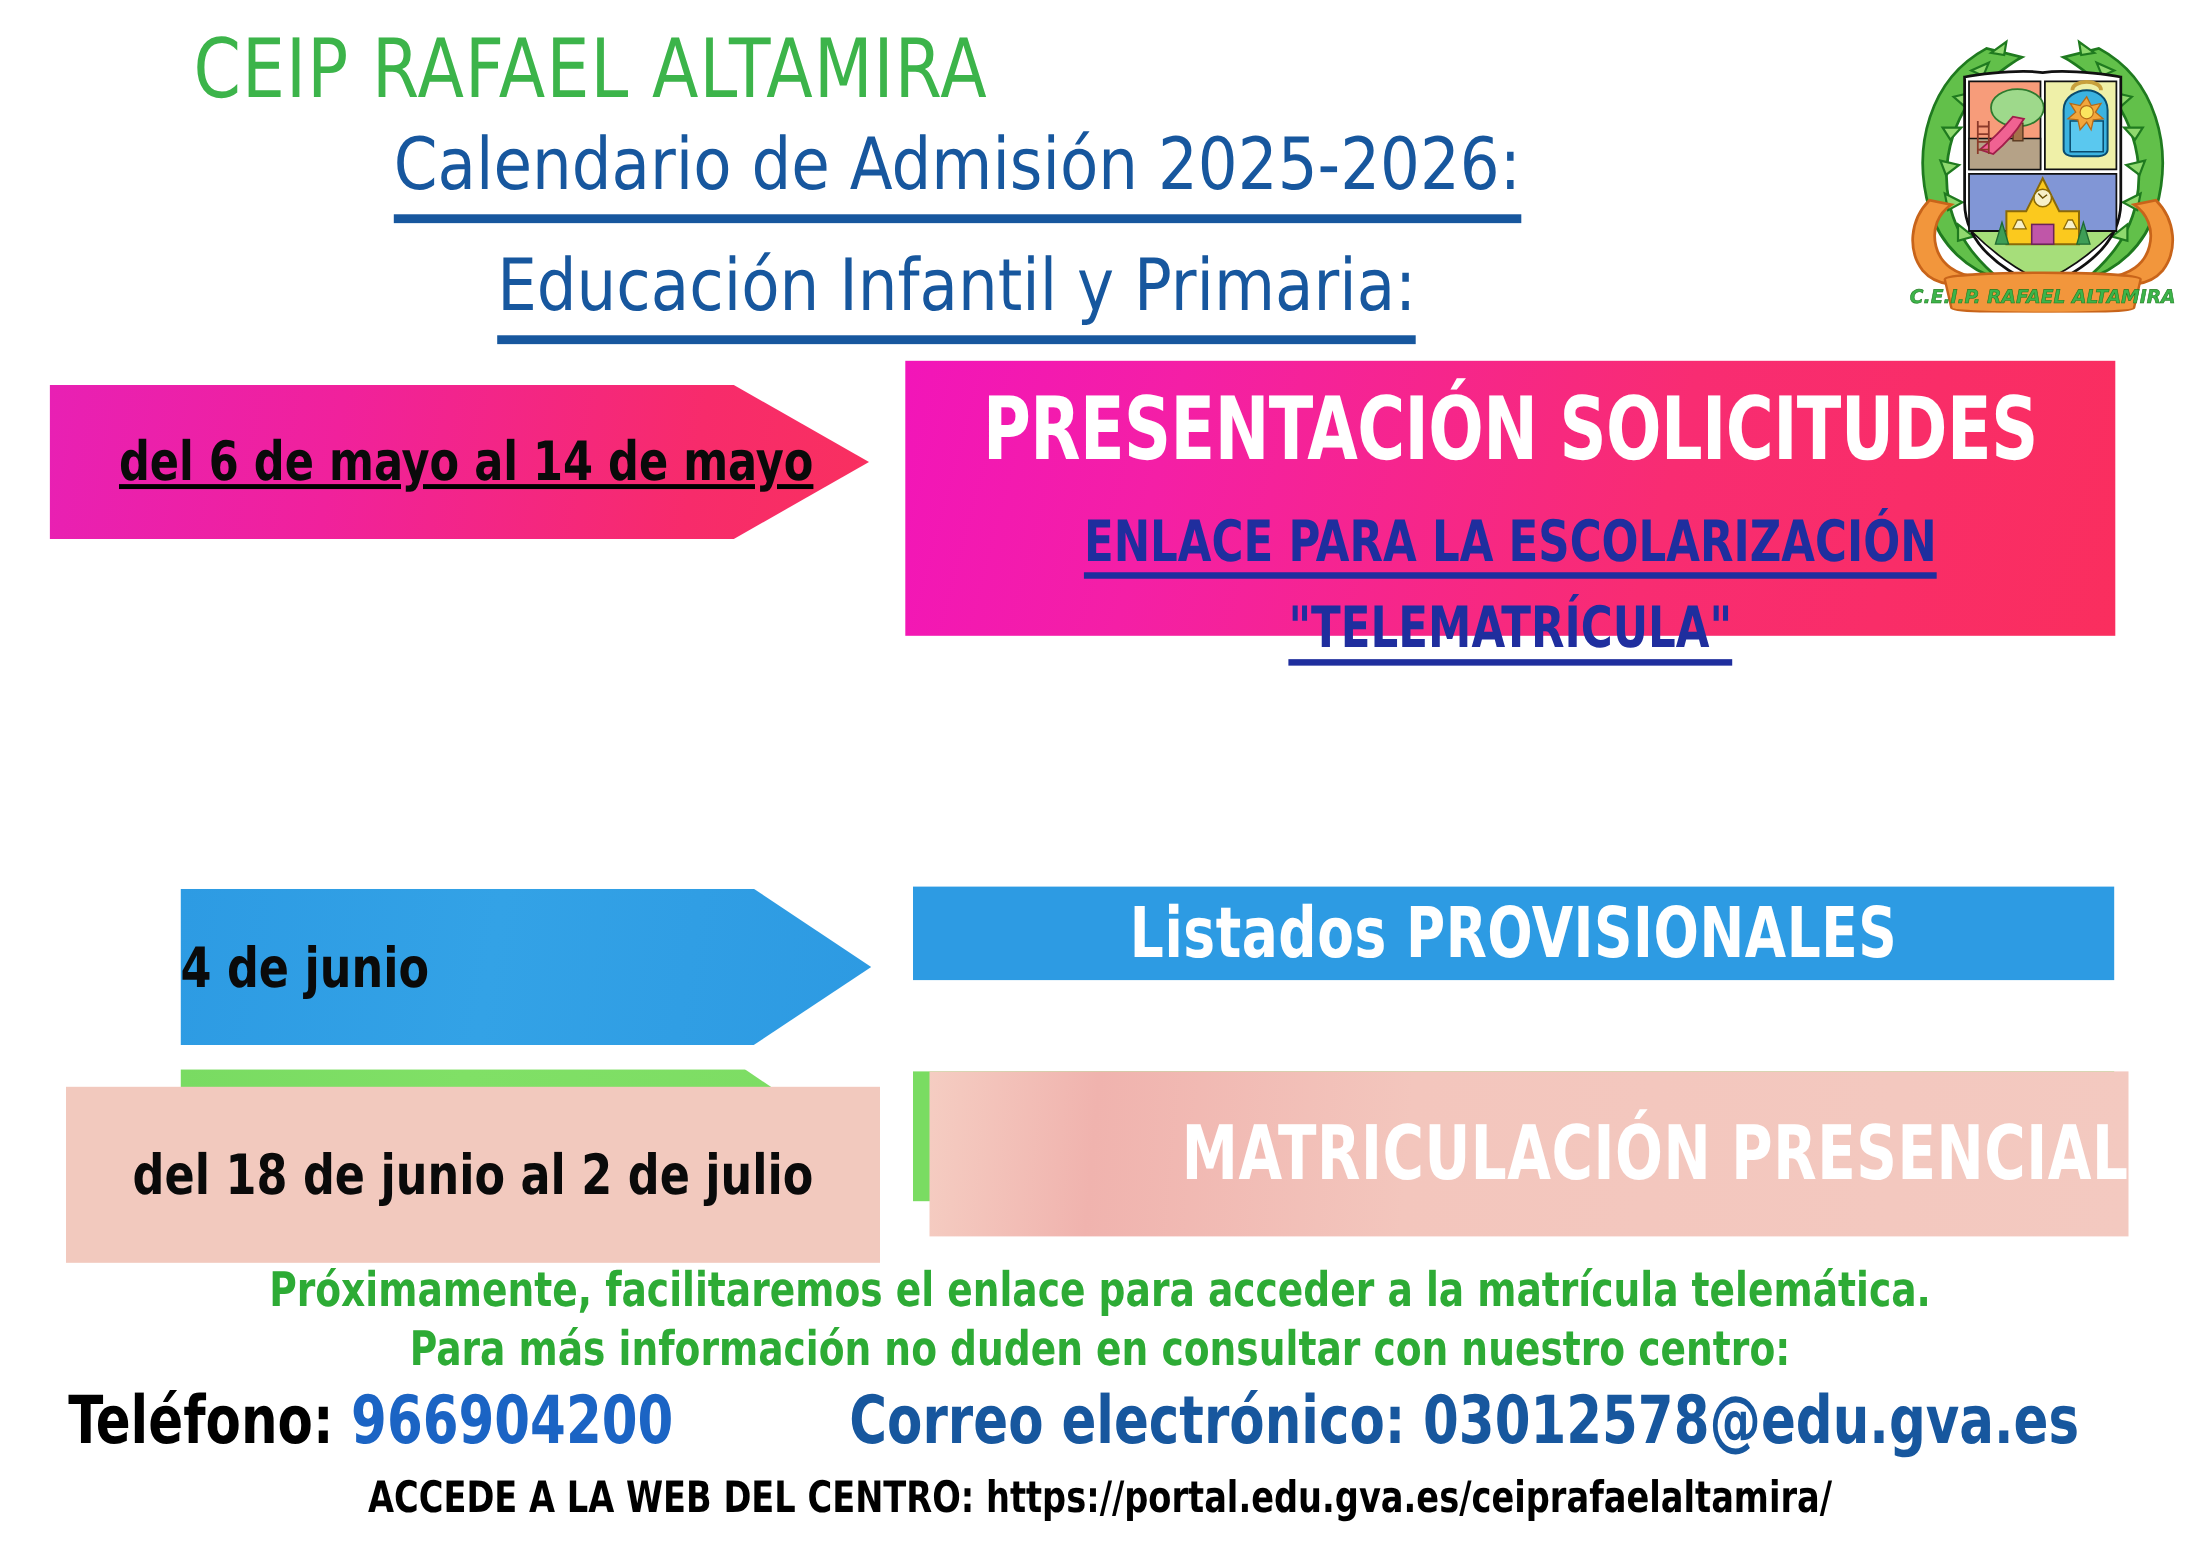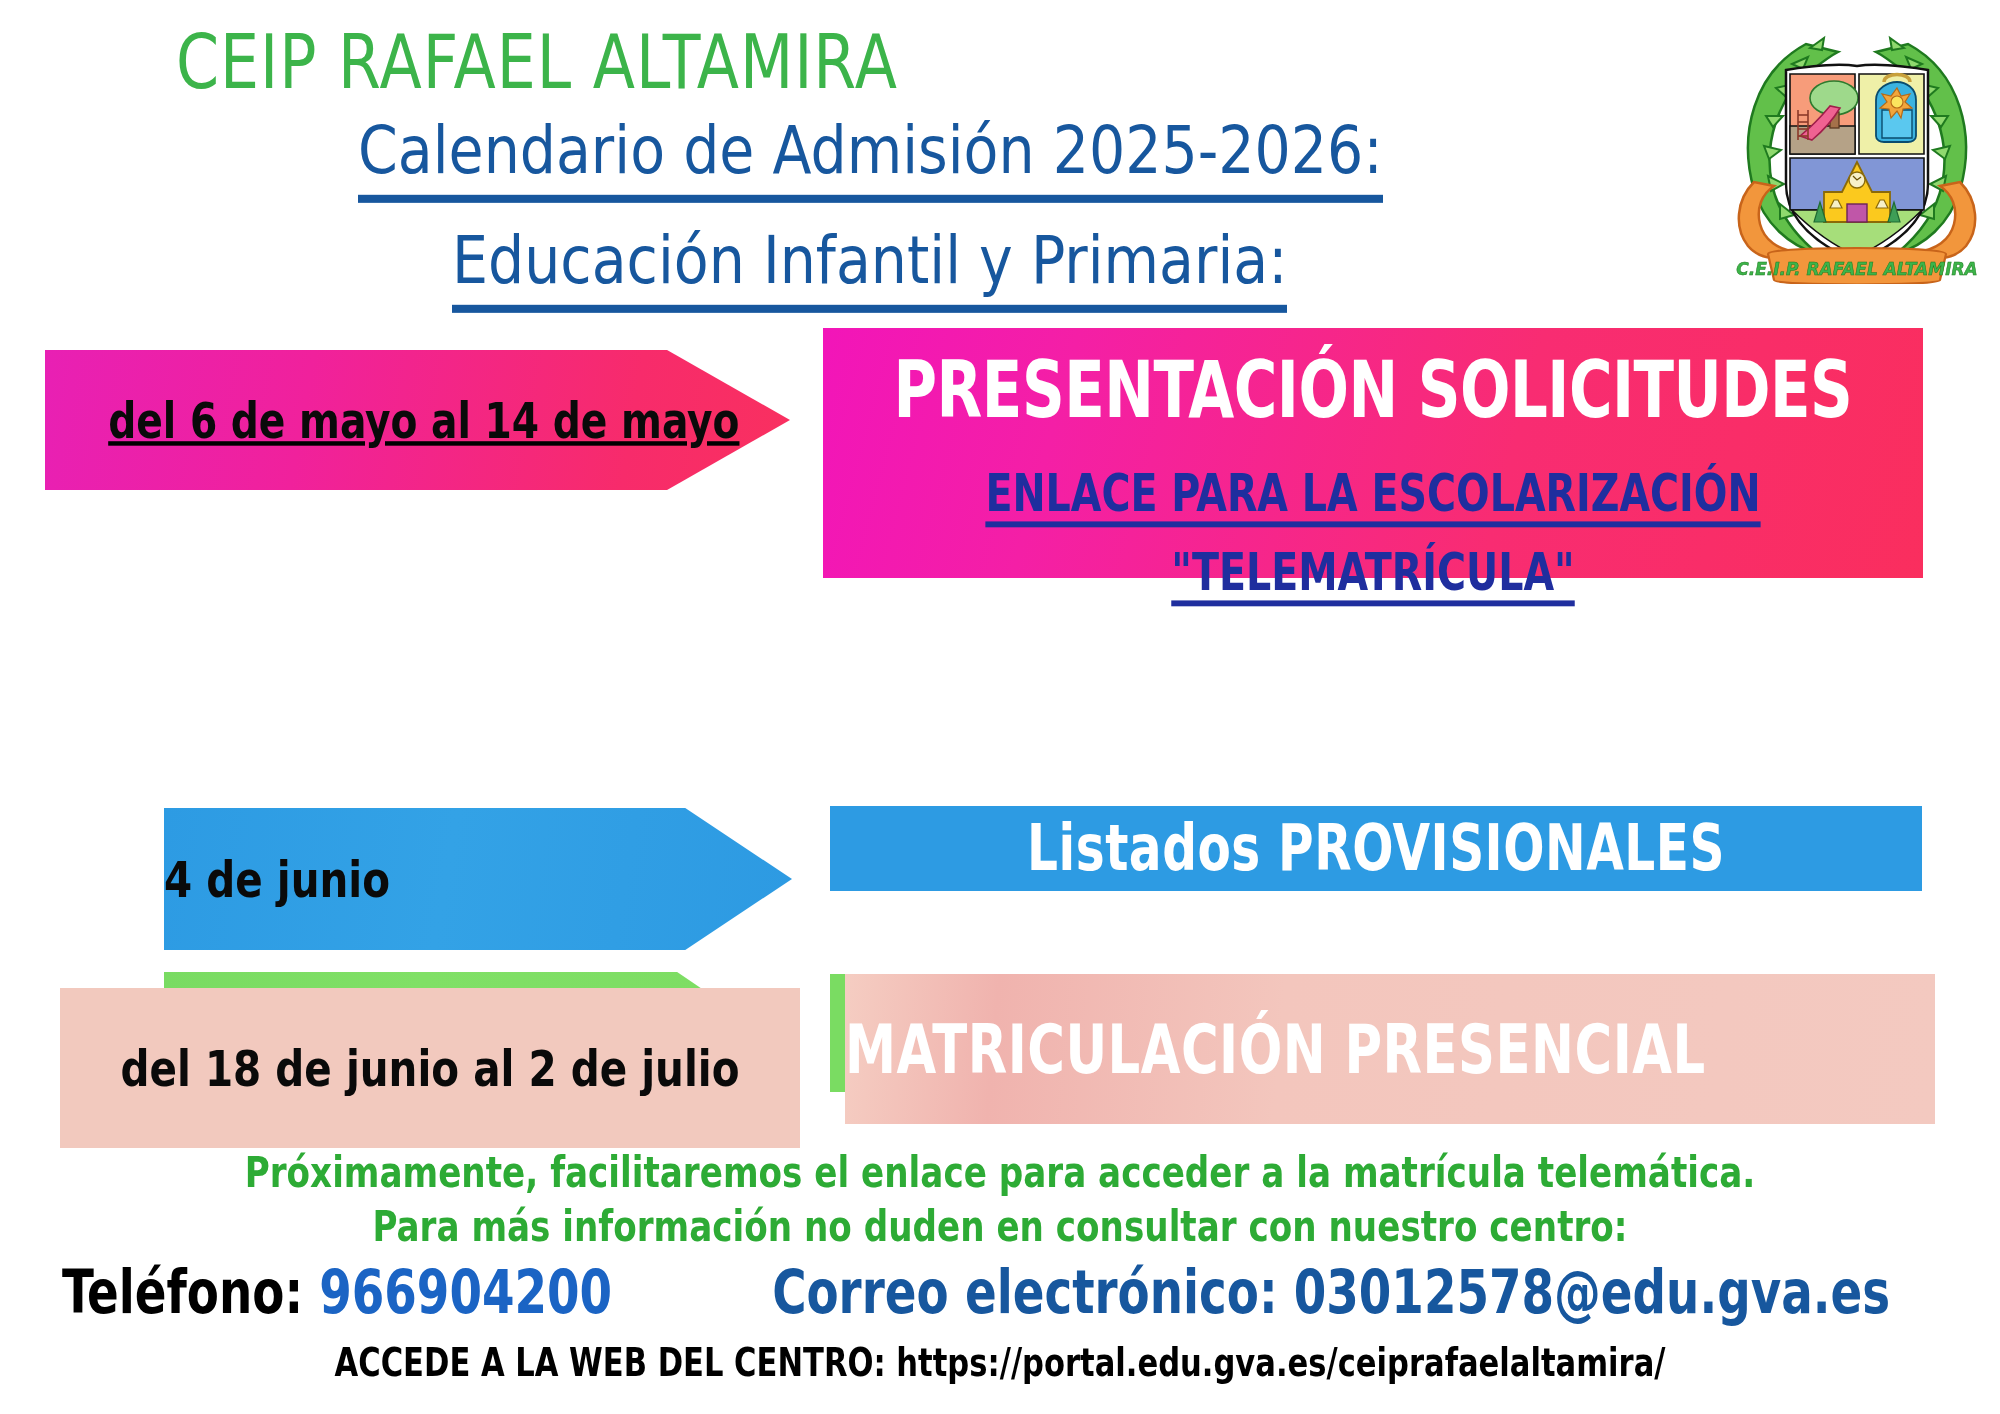--- a/index.html
+++ b/index.html
@@ -148,21 +148,21 @@
     background: #F2C9BE;
     justify-content: center;
   }
   #row4-date .label-text {
     color: #0a0a0a; font-size: 45px;
     transform: scaleY(1.12);
   }
   #row4-body {
     left: 845px; top: 974px; width: 1090px; height: 150px;
     background: linear-gradient(95deg, #F5CDC2 0%, #F0B3AE 14%, #F3C6BD 40%, #F3C9C0 100%);
-    justify-content: flex-start;
+    justify-content: flex-end;
   }
   #row4-body .label-text {
     color: #ffffff; font-size: 57px; letter-spacing: 0.5px;
     transform: scaleY(1.2);
   }
 
   
   #row4-date { top: 972px; margin-top: 16px; }
 
   

